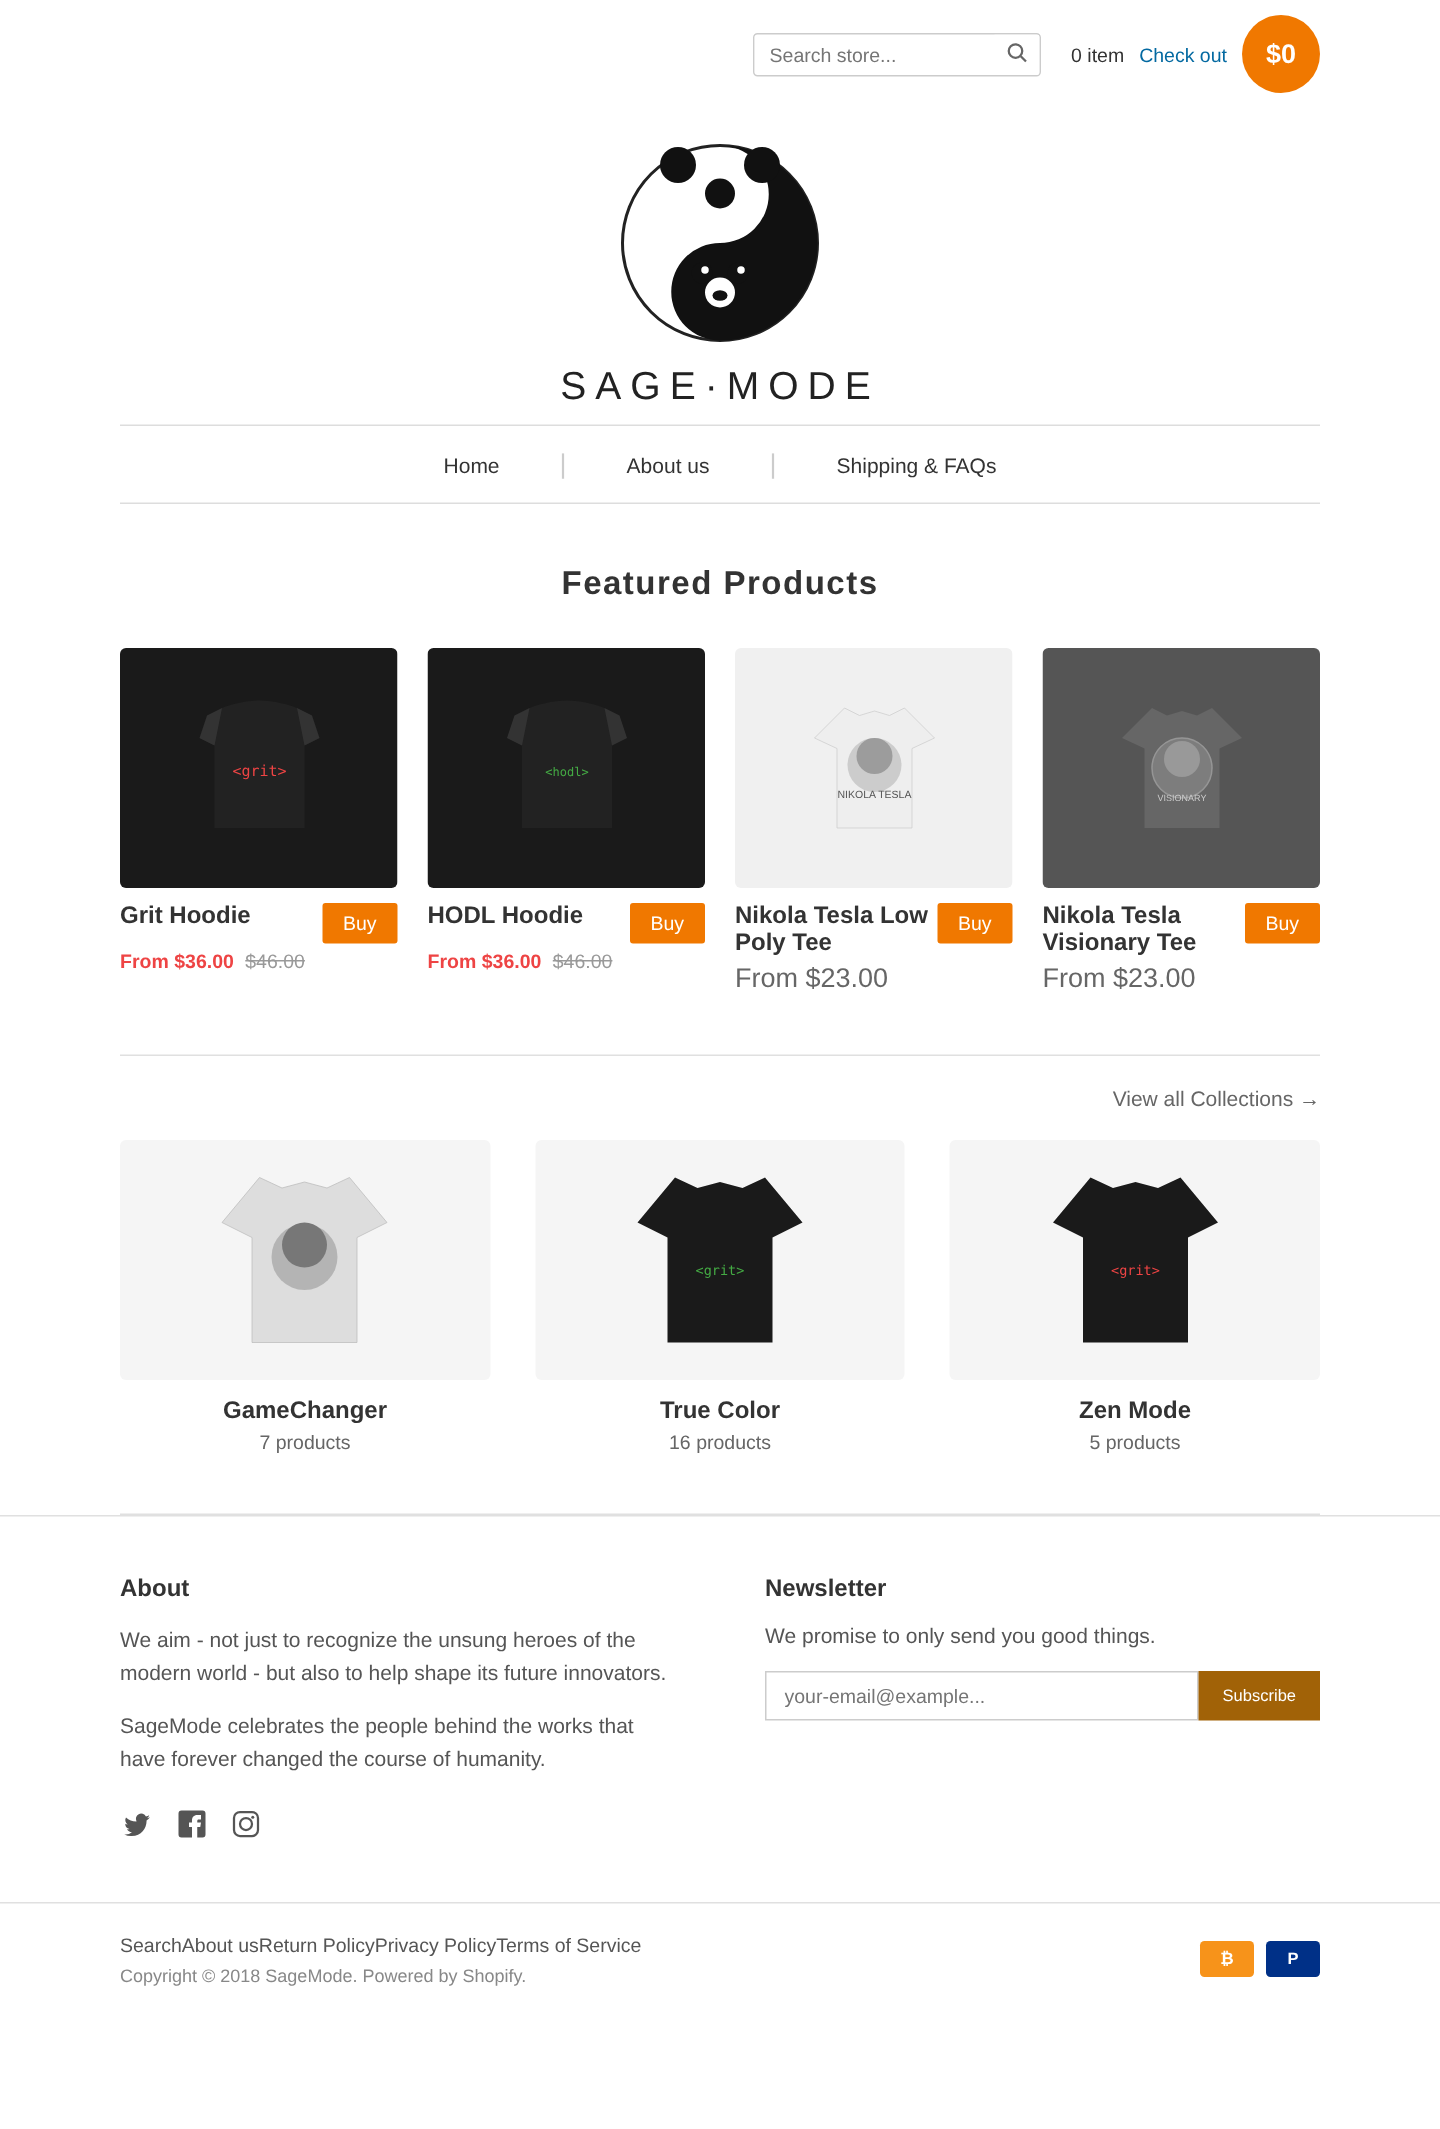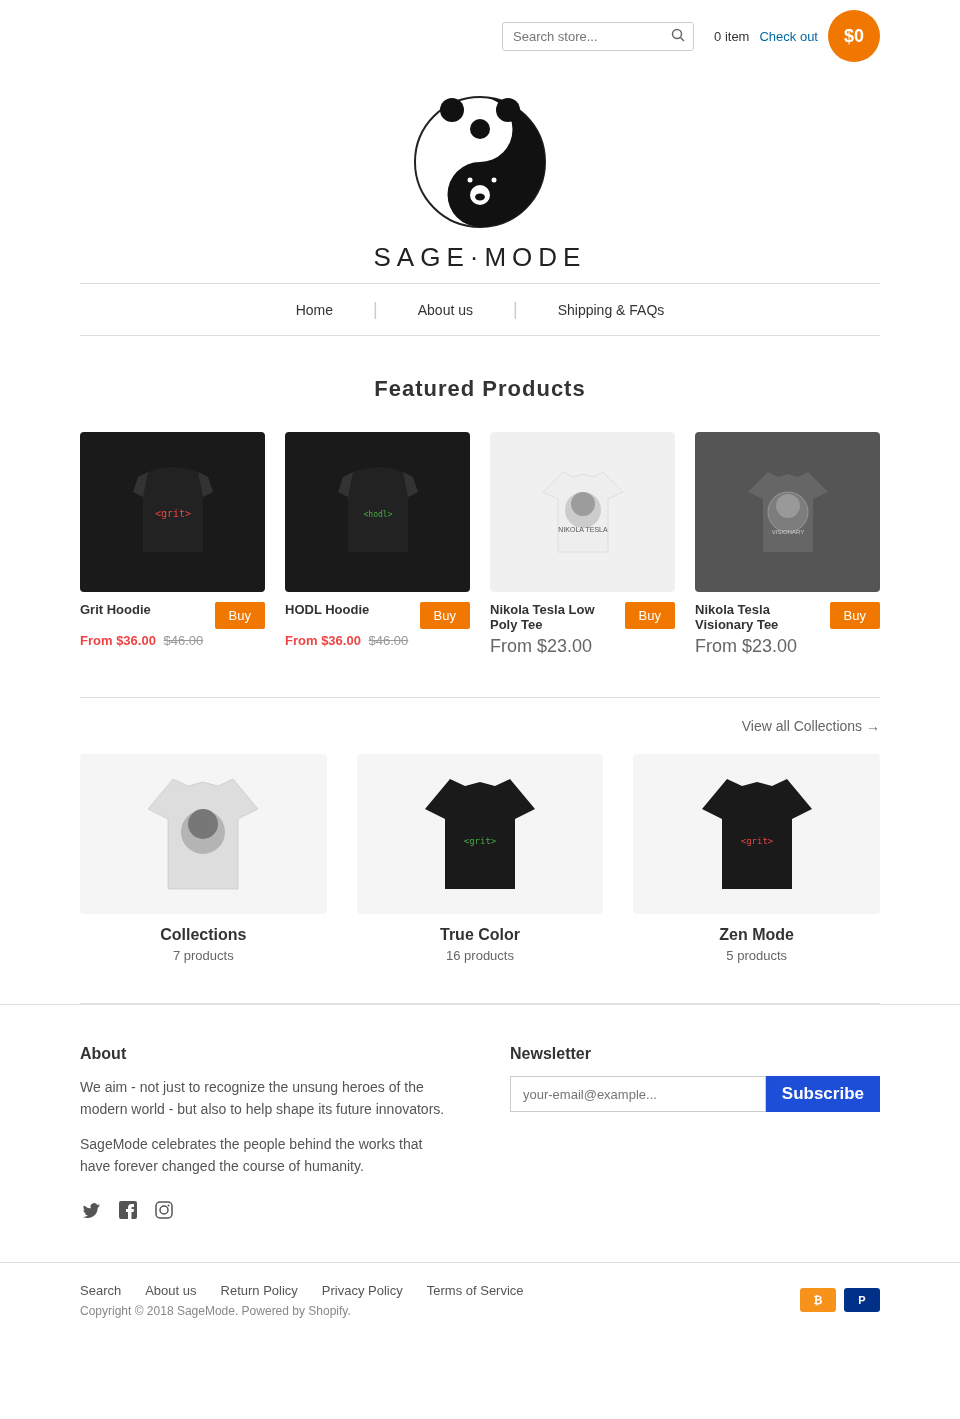--- a/index.html
+++ b/index.html
@@ -155,21 +155,21 @@
       display: flex;
       align-items: center;
       justify-content: center;
     }
     .product-info {
       display: flex;
       justify-content: space-between;
       align-items: flex-start;
     }
     .product-name {
-      font-size: 13px;
+      font-size: 16px;
       font-weight: bold;
       color: #333;
     }
     .buy-btn {
       background: #f07800;
       color: white;
       border: none;
       padding: 6px 14px;
       font-size: 13px;
       cursor: pointer;
@@ -289,41 +289,40 @@
     }
     .email-input {
       border: 1px solid #ccc;
       padding: 8px 12px;
       font-size: 13px;
       flex: 1;
       outline: none;
       color: #999;
     }
     .subscribe-btn {
-      background: #1d4ed8;
+      background: #a16207;
       color: white;
       border: none;
       padding: 8px 16px;
-      font-size: 17px;
+      font-size: 11px;
       cursor: pointer;
-      font-weight: bold;
     }
 
     
     .footer-bottom {
       padding: 20px 80px;
       display: flex;
       justify-content: space-between;
       align-items: center;
       border-top: 1px solid #e0e0e0;
     }
     .footer-links {
       display: flex;
       flex-wrap: wrap;
-      gap: 6px 24px;
+      gap: 6px 0;
     }
     .footer-link {
       color: #555;
       text-decoration: none;
       font-size: 13px;
     }
     .copyright {
       font-size: 12px;
       color: #888;
       margin-top: 6px;
@@ -500,21 +499,21 @@
 
     <div class="collection-card">
       <div class="collection-image-wrapper">
         <svg width="120" height="140" viewBox="0 0 120 140" fill="none" xmlns="http://www.w3.org/2000/svg">
           <rect width="120" height="140" fill="#f5f5f5"></rect>
           <path d="M30 15 L5 45 L25 55 L25 125 L95 125 L95 55 L115 45 L90 15 L75 22 L60 18 L45 22Z" fill="#ddd" stroke="#bbb" stroke-width="0.5"></path>
           <circle cx="60" cy="68" r="22" fill="#999" opacity="0.6"></circle>
           <circle cx="60" cy="60" r="15" fill="#777"></circle>
         </svg>
       </div>
-      <div class="collection-name">Collections</div>
+      <div class="collection-name">GameChanger</div>
       <div class="collection-count">7 products</div>
     </div>
 
     <div class="collection-card">
       <div class="collection-image-wrapper">
         <svg width="120" height="140" viewBox="0 0 120 140" fill="none" xmlns="http://www.w3.org/2000/svg">
           <rect width="120" height="140" fill="#f5f5f5"></rect>
           <path d="M30 15 L5 45 L25 55 L25 125 L95 125 L95 55 L115 45 L90 15 L75 22 L60 18 L45 22Z" fill="#1a1a1a"></path>
           <text x="60" y="80" fill="#4a4" font-size="9" text-anchor="middle" font-family="monospace">&lt;grit&gt;</text>
         </svg>
@@ -562,20 +561,21 @@
             <rect x="2" y="2" width="16" height="16" rx="4"></rect>
             <circle cx="10" cy="10" r="4"></circle>
             <circle cx="14.5" cy="5.5" r="1" fill="#555" stroke="none"></circle>
           </svg>
       </span>
     </div>
   </div>
 
   <div class="footer-newsletter">
     <h3 class="footer-section-title">Newsletter</h3>
+    <p class="newsletter-text">We promise to only send you good things.</p>
     <div class="newsletter-form">
       <input class="email-input" type="email" placeholder="your-email@example..." style="">
       <button class="subscribe-btn">Subscribe</button>
     </div>
   </div>
 </div>
 
 <div class="footer-bottom">
   <div>
     <div class="footer-links">

